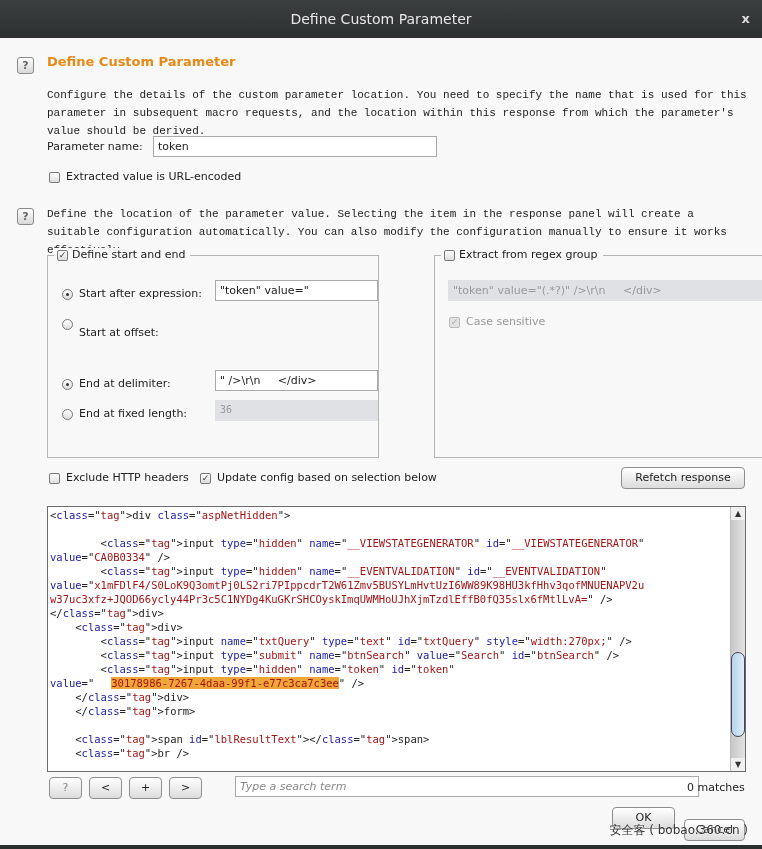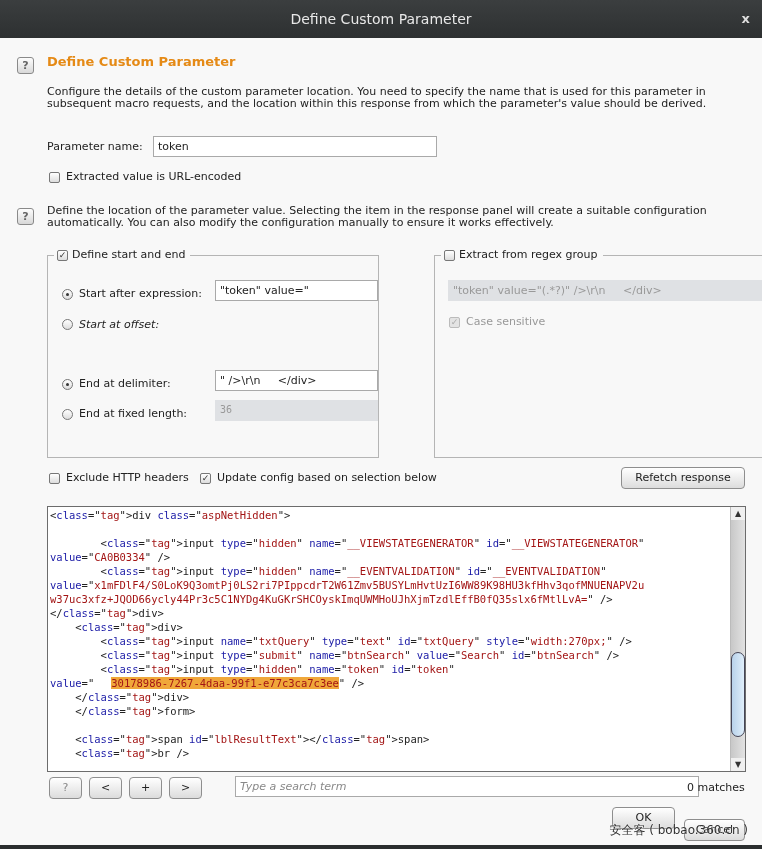--- a/index.html
+++ b/index.html
@@ -2,21 +2,21 @@
 <html><head>
 <meta charset="utf-8">
 <style>
   * { box-sizing: border-box; margin: 0; padding: 0; }
   body { width: 762px; height: 849px; background: #2b2e2f; font-family: "DejaVu Sans", sans-serif; font-size: 11px; color: #222; overflow: hidden; position: relative; }
   .titlebar { position: absolute; left: 0; top: 0; width: 762px; height: 38px; background: linear-gradient(#3b3e3f, #2d3031); color: #e8e8e8; text-align: center; line-height: 38px; font-size: 14px; font-family: "DejaVu Sans", sans-serif; }
   .titlebar .close { position: absolute; right: 12px; top: 0; font-size: 13px; font-weight: bold; color: #ddd; cursor: pointer; }
   .dialog { position: absolute; left: 0; top: 38px; width: 762px; height: 807px; background: #f8f8f8; }
   .help-btn { position: absolute; width: 17px; height: 17px; border: 1px solid #8a8a8a; border-radius: 3px; background: linear-gradient(#fdfdfd, #d8d8d8); color: #666; font-size: 11px; font-weight: bold; text-align: center; line-height: 15px; cursor: pointer; }
   .heading { position: absolute; left: 47px; top: 16px; color: #e58a16; font-size: 13px; font-weight: bold; font-family: "DejaVu Sans", sans-serif; }
-  .para { position: absolute; left: 47px; width: 700px; font-size: 11px; line-height: 12px; color: #222; }
+  .para { position: absolute; left: 47px; width: 700px; font-size: 11px; line-height: 18px; color: #222; font-family: Liberation Mono, monospace; }
   .label { position: absolute; font-size: 11px; color: #222; white-space: nowrap; }
   .textfield { position: absolute; height: 21px; background: #fff; border: 1px solid #a9a9a9; font-size: 11px; padding: 3px 4px; white-space: nowrap; overflow: hidden; }
   .textfield.disabled { background: #dfe1e4; border-color: #dfe1e4; color: #999; font-family: "DejaVu Sans Mono", monospace; font-size: 10px; }
   .textfield.disabled.sans { font-family: "DejaVu Sans", sans-serif; font-size: 11px; }
   .cb { position: absolute; width: 11px; height: 11px; border: 1px solid #777; border-radius: 2px; background: linear-gradient(#fff, #ddd); font-size: 9px; line-height: 9px; text-align: center; color: #333; cursor: pointer; }
   .cb.checked::after { content: "\2713"; }
   .cb.dis { border-color: #bbb; color: #aaa; background: #e3e3e3; }
   .radio { position: absolute; width: 11px; height: 11px; border: 1px solid #777; border-radius: 50%; background: linear-gradient(#fff, #ddd); cursor: pointer; }
   .radio.checked::after { content: ""; position: absolute; left: 3px; top: 3px; width: 3px; height: 3px; border-radius: 50%; background: #333; }
   .group { position: absolute; border: 1px solid #b5b5b5; }
@@ -56,21 +56,21 @@
 
   <div class="group" style="left:47px; top:217px; width:332px; height:203px;">
     <div class="group-legend">
       <span class="cb checked" style="position:relative; display:inline-block; vertical-align:middle; margin-right:4px;"></span><span>Define start and end</span>
     </div>
     <div class="radio checked" style="left:14px; top:33px;"></div>
     <div class="label" style="left:31px; top:31px;">Start after expression:</div>
     <div class="textfield" style="left:167px; top:24px; width:163px;">"token" value="</div>
 
     <div class="radio" style="left:14px; top:63px;"></div>
-    <div class="label" style="left:31px; top:62px;font-style:italic;">Start at offset:</div>
+    <div class="label" style="left:31px; top:70px;">Start at offset:</div>
 
     <div class="radio checked" style="left:14px; top:123px;"></div>
     <div class="label" style="left:31px; top:121px;">End at delimiter:</div>
     <div class="textfield" style="left:167px; top:114px; width:163px; white-space:pre;">" /&gt;\r\n     &lt;/div&gt;</div>
 
     <div class="radio" style="left:14px; top:153px;"></div>
     <div class="label" style="left:31px; top:151px;">End at fixed length:</div>
     <div class="textfield disabled" style="left:167px; top:144px; width:163px;">36</div>
   </div>
 

